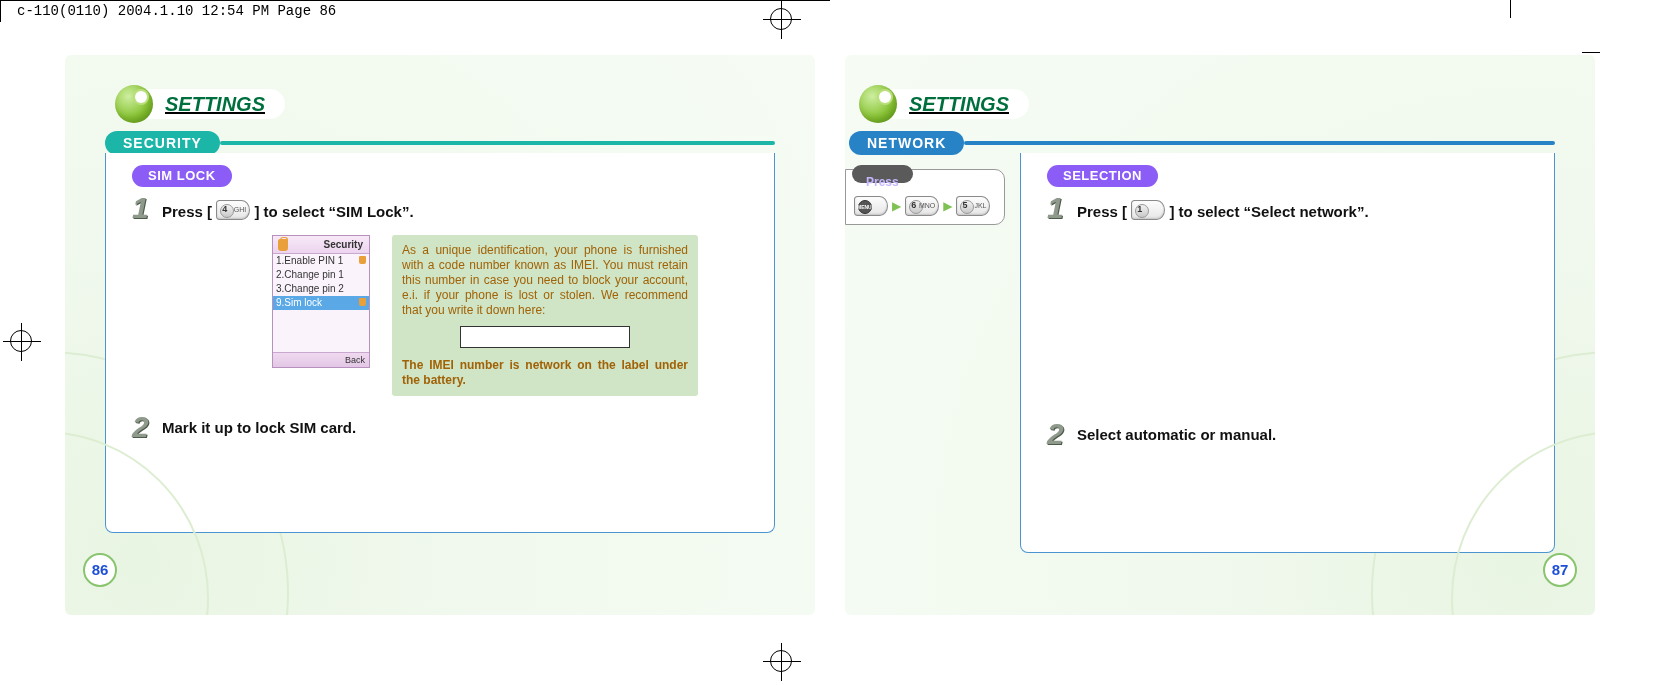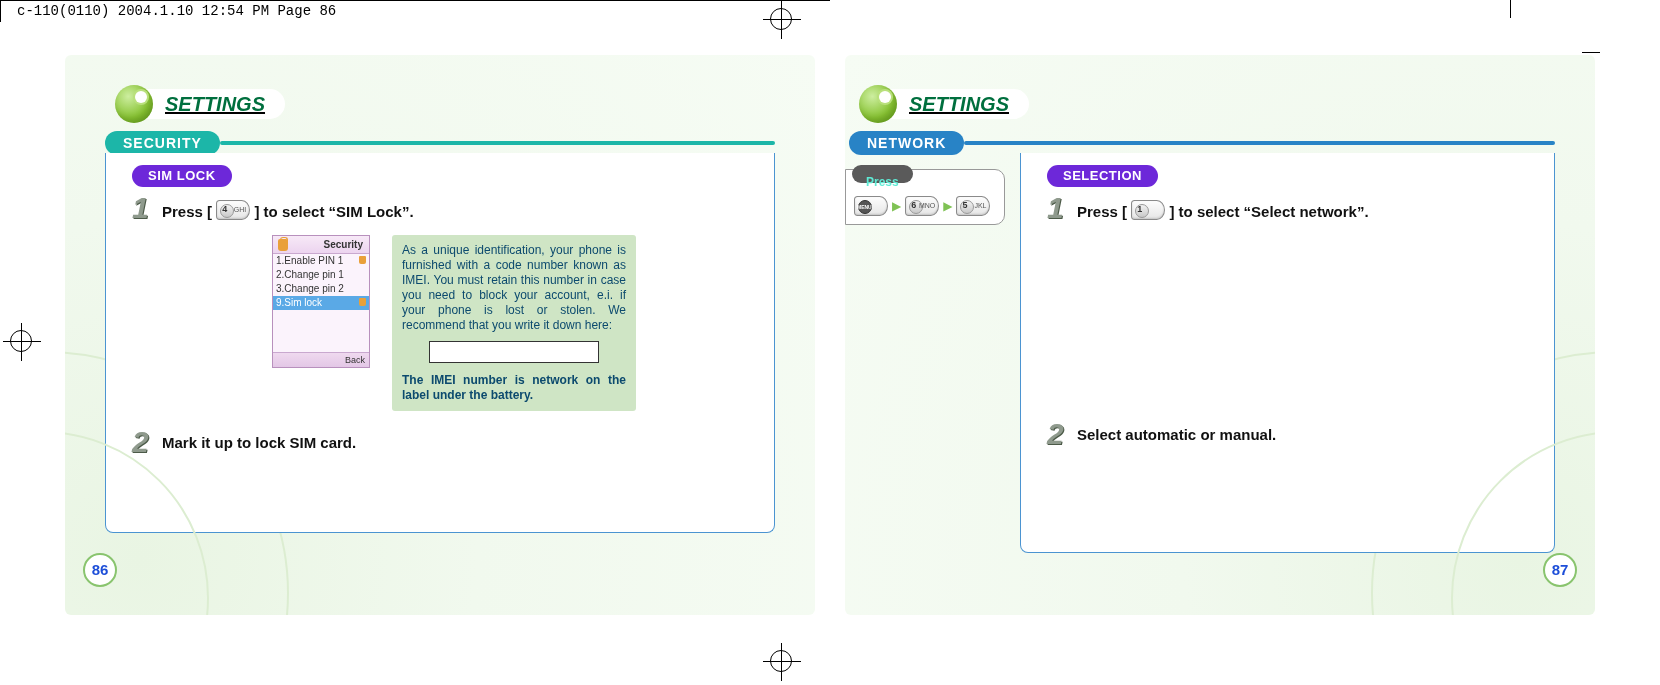--- a/index.html
+++ b/index.html
@@ -79,21 +79,21 @@
     margin: -2px 40px 0 40px;
     min-height: 380px;
     padding:12px 26px 48px 26px;
     position:relative;
   }
   .page-right .content-card { border-color:#4b94d1; margin-left:175px; min-height:400px;}
 
   .sub-pill {
     display:inline-block; height:22px; border-radius:11px;
     padding:0 16px; font:bold 13px/22px Arial; color:#fff;
-    background:#6d28d9; letter-spacing:.5px;
+    background:#8b5cf6; letter-spacing:.5px;
   }
 
   .step-row { margin-top:8px; display:flex; align-items:flex-start; gap:6px;}
   .step-num {
     font: italic bold 30px/26px Arial;
     color:#8f9a8d;
     text-shadow: 1px 1px 0 #4c5a48;
     width:24px; flex:none;
   }
   .step-text { font: bold 15px Arial; color:#111; margin-top:5px;}
@@ -149,22 +149,22 @@
     width:7px;height:8px; background:#e9a03a; border-radius:1px 1px 2px 2px;
   }
   .phone-screen .list div.sel{ background:#5aa9e6; color:#fff;}
   .phone-screen .spacer{height:42px; background:#fbf3fc;}
   .phone-screen .soft{
     text-align:right; padding:2px 4px; font-size:9px;
     background:linear-gradient(#efd9ef,#e3c7e6); border-top:1px solid #c9a8cf;
   }
 
   .info-box{
-    width:244px; background:#cfe5c5; border-radius:3px;
-    padding:8px 10px; color:#0c4a6e; font:12px/15px Arial;
+    width:306px; background:#cfe5c5; border-radius:3px;
+    padding:8px 10px; color:#a16207; font:12px/15px Arial;
     text-align:justify;
   }
   .info-box .blank{
     background:#fff; border:1px solid #333; height:22px;
     margin:8px auto 10px; width:170px;
   }
   .info-box .bold{ font-weight:bold;}
 
   .page-num {
     position:absolute; bottom:28px; width:34px;height:34px;
@@ -175,21 +175,21 @@
   .page-right .page-num{ right:18px;}
 
   .press-box{
     position:absolute; left:0; top:114px;
     width:160px;
     background:#fff; border:1px solid #999;
     border-radius:0 10px 10px 0;
     padding:6px 8px 8px 8px;
   }
   .press-box .press-label{
-    display:inline-block; background:#5a5a5a; color:#5eead4;
+    display:inline-block; background:#5a5a5a; color:#c4b5fd;
     height:18px; border-radius:9px; padding:8px 14px;
     font:bold 12px/18px Arial; margin-top:-16px; margin-left:-2px;
     position:relative; top:-4px;
   }
   .press-box .keys{ display:flex; align-items:center; gap:4px; margin-top:2px;}
   .tri{ color:#7fc254; font-size:12px;}
 
   
   .reg {
     position:absolute; width:22px;height:22px;

